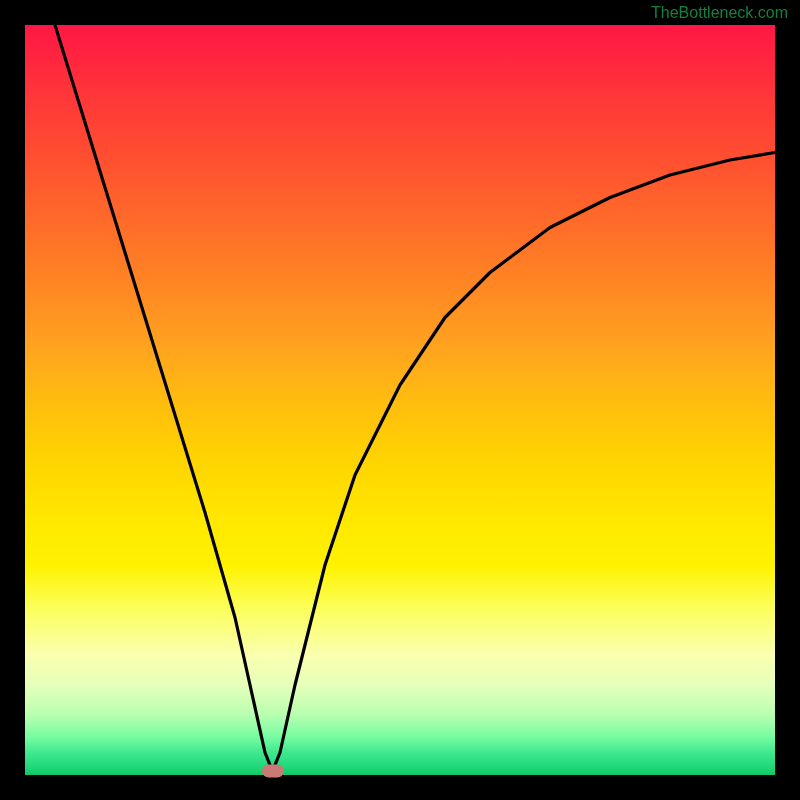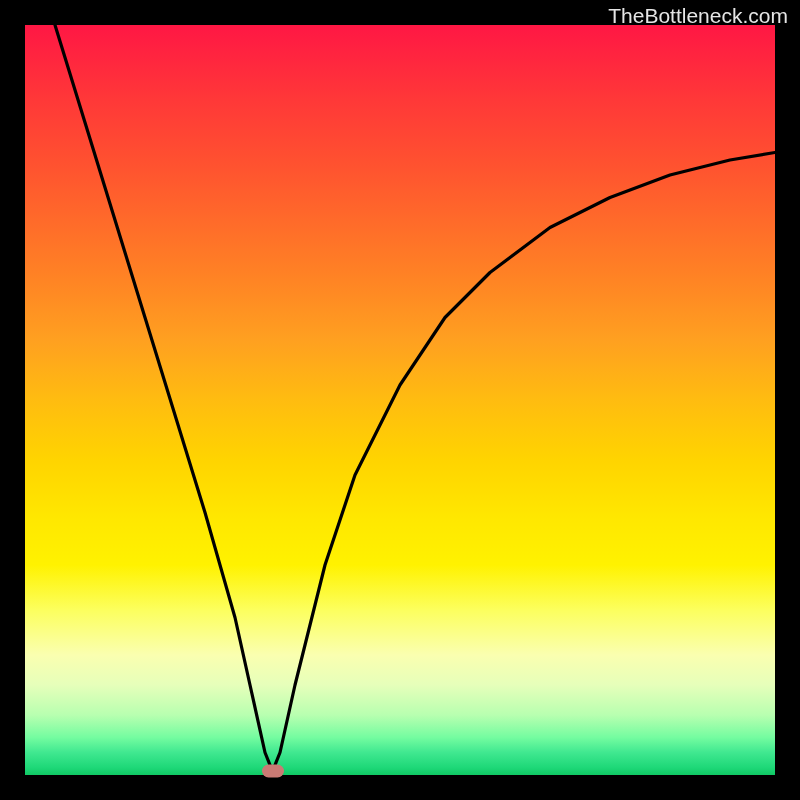--- a/index.html
+++ b/index.html
@@ -8,22 +8,22 @@
     width: 800px;
     height: 800px;
     background: #000;
     position: relative;
     font-family: Arial, sans-serif;
   }
   .watermark {
     position: absolute;
     top: 4px;
     right: 12px;
-    color: #e5e5e5;
-    font-size: 21px;
+    color: #15803d;
+    font-size: 16px;
     font-weight: normal;
     z-index: 10;
   }
   .plot-area {
     position: absolute;
     left: 25px;
     top: 25px;
     width: 750px;
     height: 750px;
     background: linear-gradient(to bottom,

